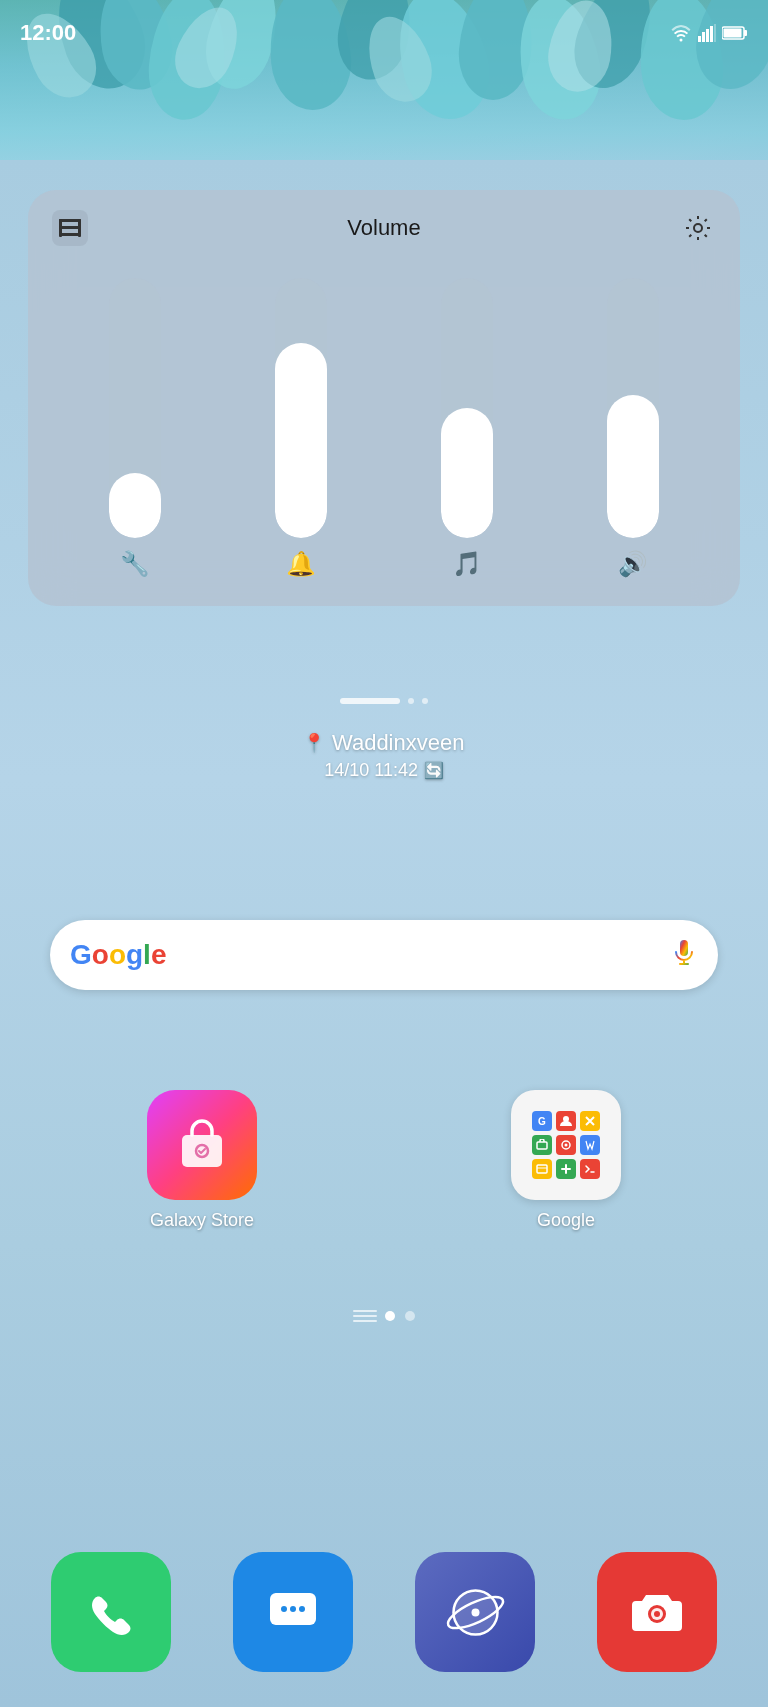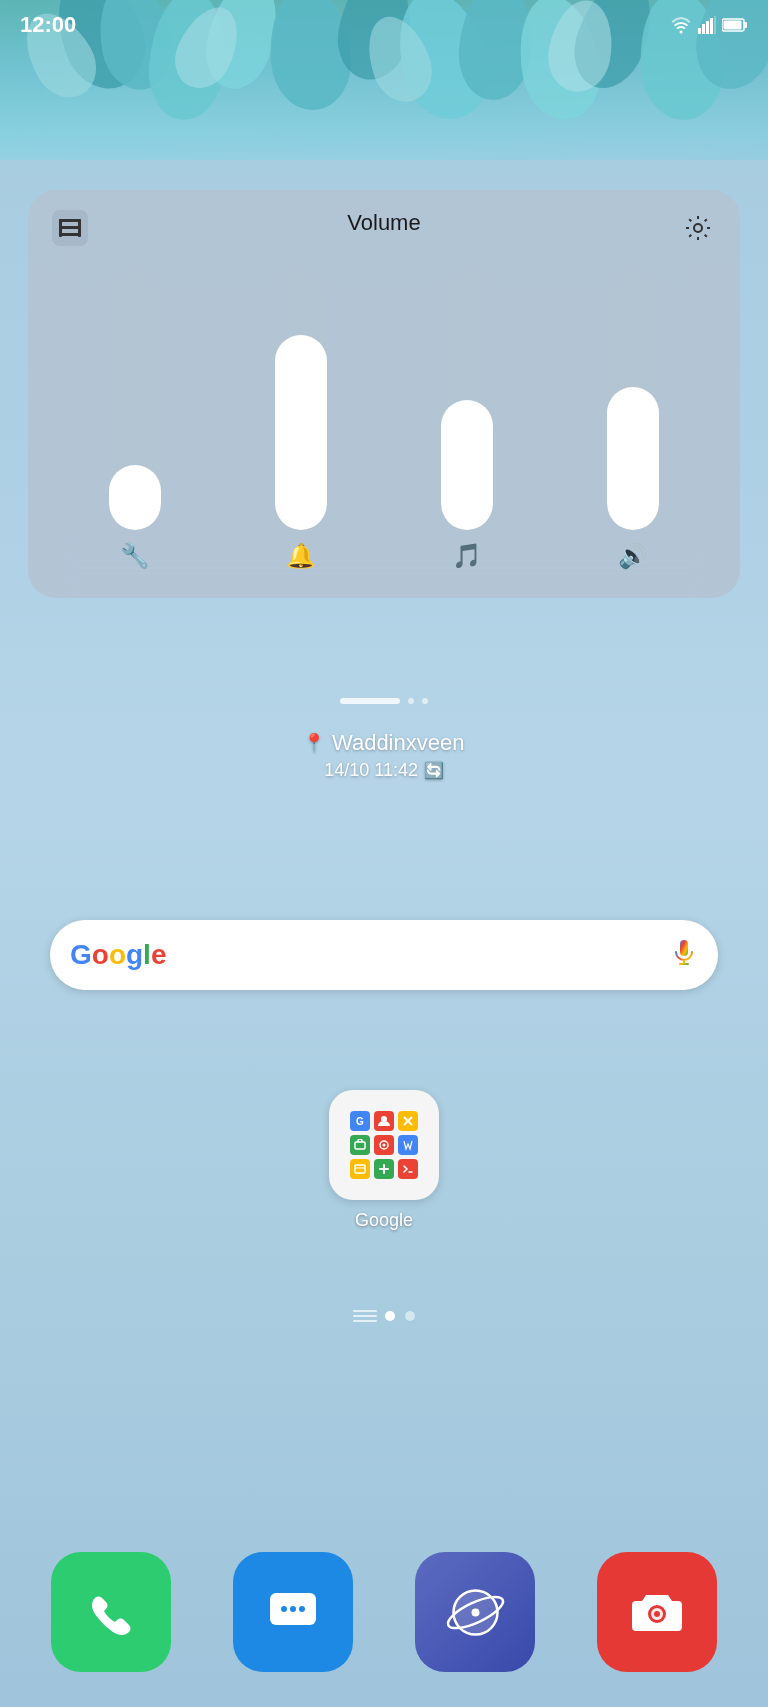--- a/index.html
+++ b/index.html
@@ -16,21 +16,21 @@
     #wallpaper {
       position: absolute;
       inset: 0;
       background: linear-gradient(160deg, #a8d8ea 0%, #b5cfe8 20%, #8fb8d8 40%, #a0c4d8 60%, #b8d4e0 80%, #c5dce8 100%);
       overflow: hidden;
     }
 
     
     #status-bar {
       position: absolute;
-      top: 0;
+      top: 8px;
       left: 0;
       right: 0;
       height: 50px;
       display: flex;
       align-items: center;
       justify-content: space-between;
       padding: 0 20px;
       z-index: 100;
     }
 
@@ -54,22 +54,23 @@
       right: 28px;
       background: rgba(180, 195, 210, 0.85);
       backdrop-filter: blur(20px);
       border-radius: 28px;
       padding: 20px 24px 28px;
       z-index: 50;
     }
 
     #volume-header {
       display: flex;
+      align-items: center;
       justify-content: space-between;
-      margin-bottom: 24px;
+      margin-bottom: 32px;
     }
 
     #volume-title {
       font-size: 22px;
       font-weight: 500;
       color: #1a1a1a;
     }
 
     #volume-sliders {
       display: flex;
@@ -466,20 +467,32 @@
         </linearGradient>
       </defs>
       <path d="M14 2a4 4 0 00-4 4v8a4 4 0 008 0V6a4 4 0 00-4-4z" fill="url(#micGrad)"></path>
       <path d="M6 14a8 8 0 0016 0M14 22v4M10 26h8" stroke="url(#micGrad)" stroke-width="2" stroke-linecap="round"></path>
     </svg>
   </div>
 </div>
 
 <div id="app-grid">
 
+  <div class="app-item">
+    <div class="app-icon galaxy-store-icon">
+      <svg width="60" height="60" viewBox="0 0 60 60" fill="none">
+
+        <rect x="10" y="20" width="40" height="32" rx="5" fill="white" opacity="0.9"></rect>
+        <path d="M20 20v-4a10 10 0 0120 0v4" stroke="white" stroke-width="3.5" fill="none" stroke-linecap="round"></path>
+        <circle cx="30" cy="36" r="6" fill="none" stroke="rgba(220,80,150,0.8)" stroke-width="2.5"></circle>
+        <path d="M27 36l2 2 4-4" stroke="rgba(220,80,150,0.8)" stroke-width="2" stroke-linecap="round" stroke-linejoin="round"></path>
+      </svg>
+    </div>
+    <span class="app-label">Galaxy Store</span>
+  </div>
 
 
 
   <div class="app-item">
     <div class="app-icon google-icon" style="border-radius:24px;box-shadow:0 2px 8px rgba(0,0,0,0.15);">
       <div class="google-grid">
         <div class="google-grid-cell" style="background:#4285F4;font-size:10px;font-weight:700;color:white;">G</div>
         <div class="google-grid-cell" style="background:#EA4335;">
           <svg width="12" height="12" viewBox="0 0 12 12" fill="white">
               <circle cx="6" cy="4" r="3"></circle>

